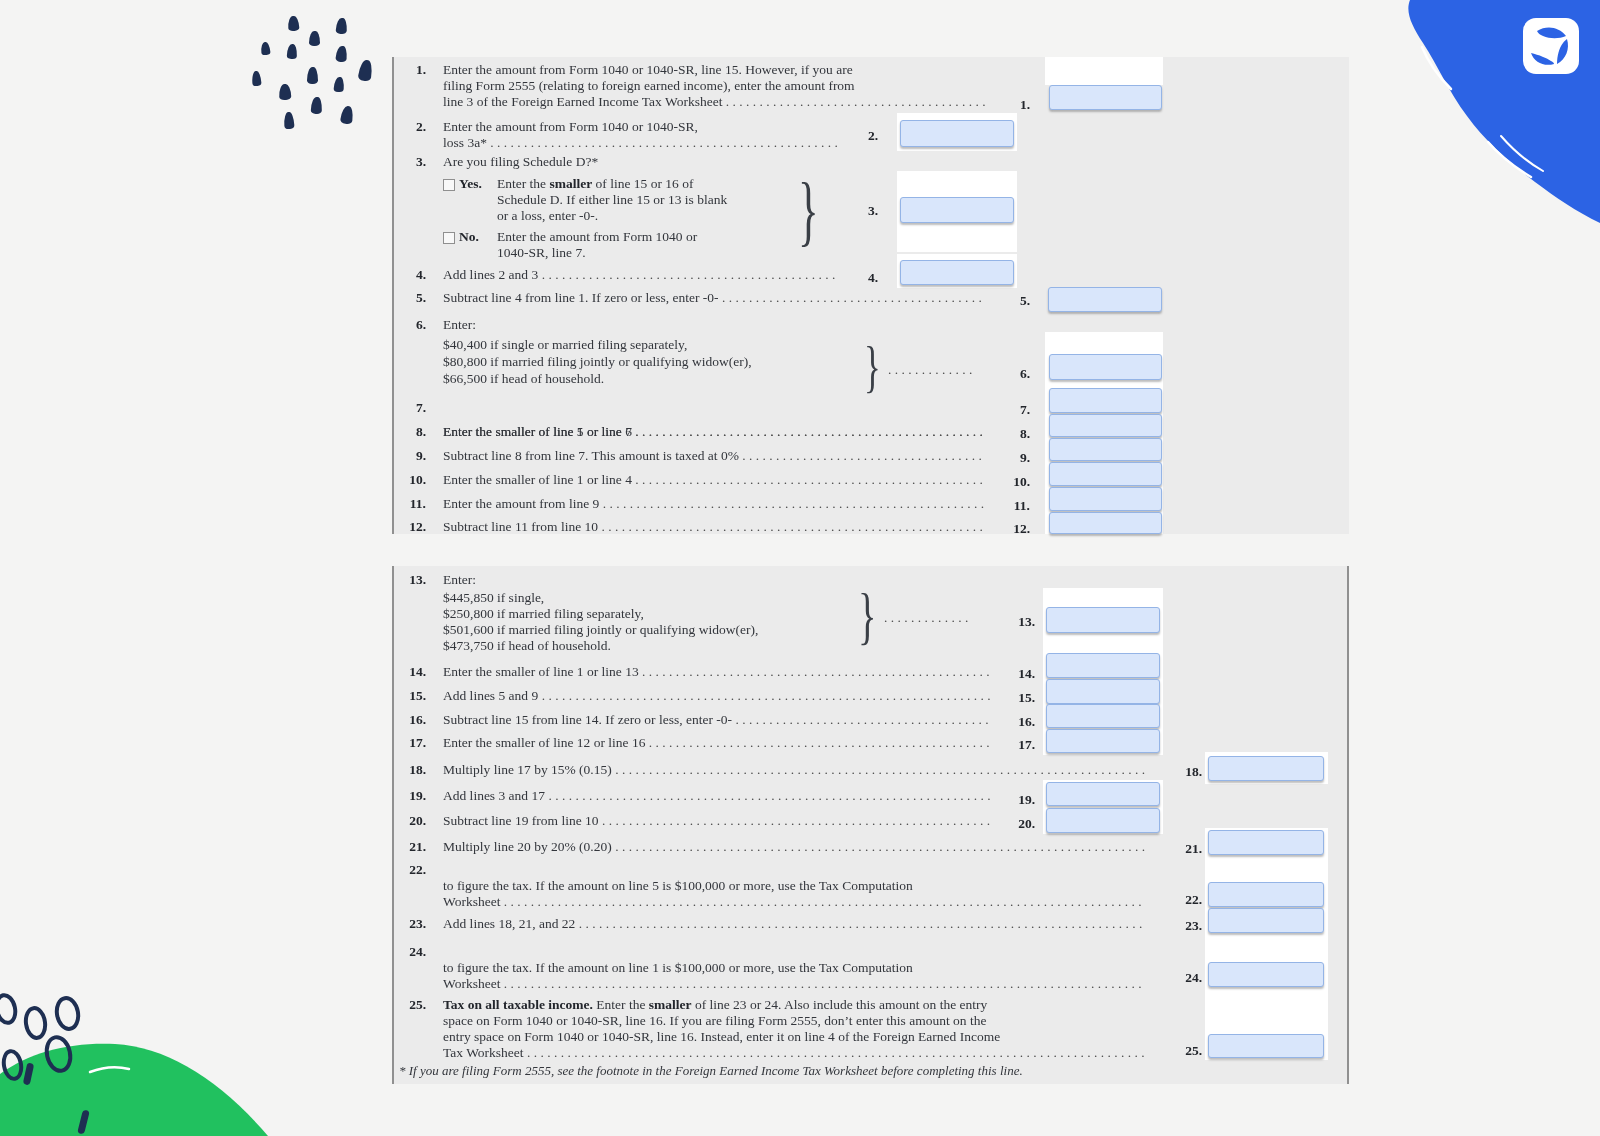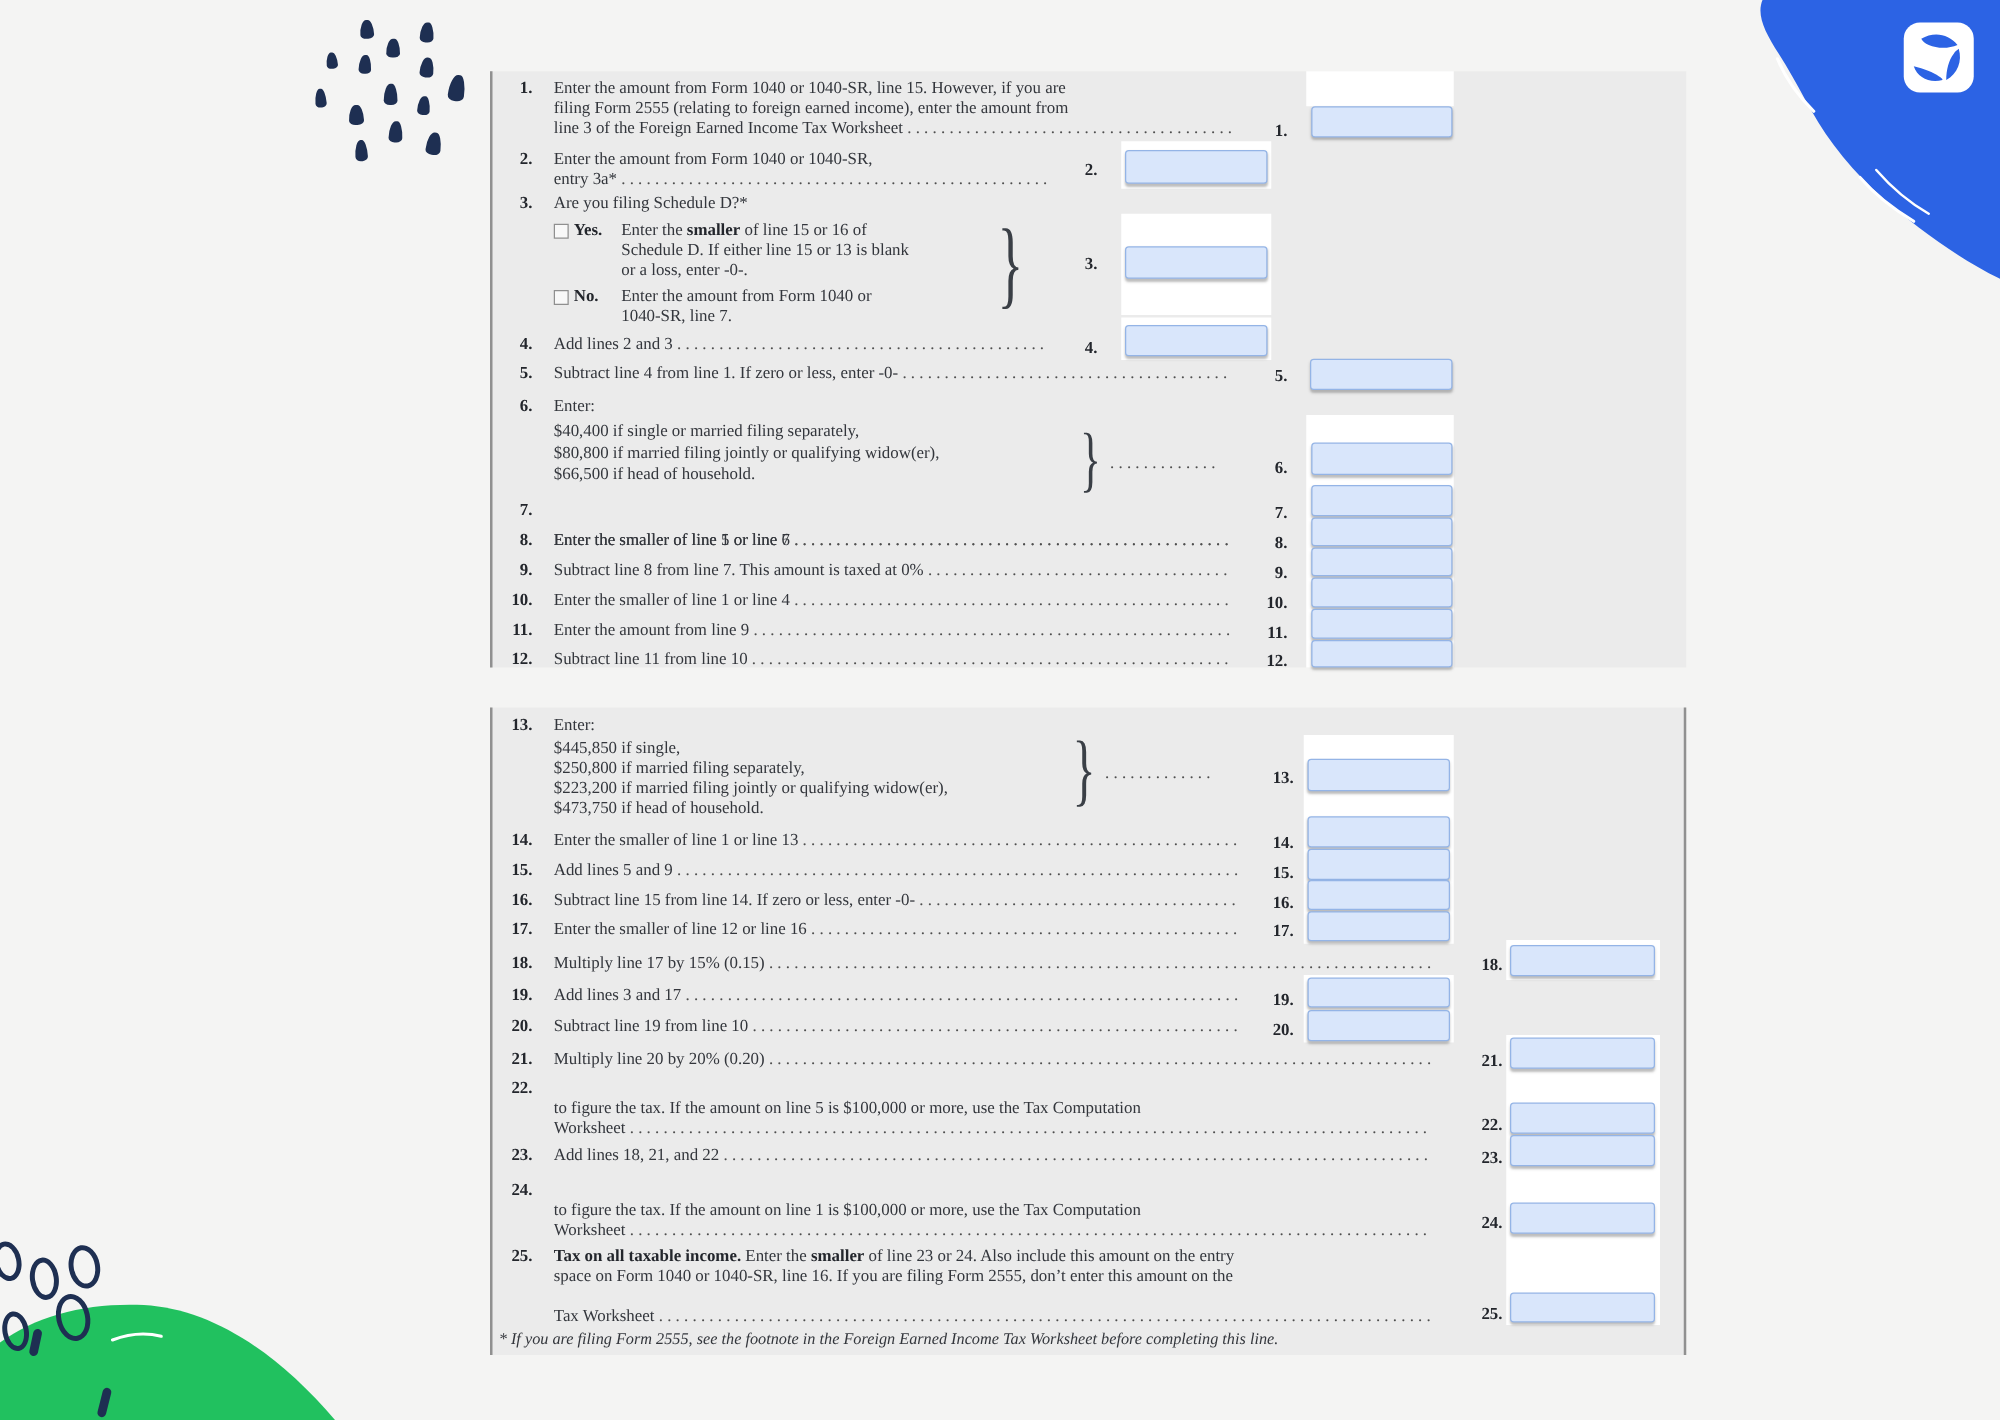--- a/index.html
+++ b/index.html
@@ -133,21 +133,21 @@
     <span>filing Form 2555 (relating to foreign earned income), enter the amount from</span><br>
     <span>line 3 of the Foreign Earned Income Tax Worksheet</span> <span class="dots"></span>
   </div>
   <div class="lbl mid" style="top:97px">1.</div>
 </div>
 
 <div>
   <div class="num" style="top:119px">2.</div>
   <div class="txt" style="top:119px;width:395px;height:32px">
     <span>Enter the amount from Form 1040 or 1040-SR,</span><br>
-    <span>entry 3a*</span> <span class="dots"></span>
+    <span>loss 3a*</span> <span class="dots"></span>
   </div>
   <div class="lbl inner" style="top:128px">2.</div>
 </div>
 
 <div>
   <div class="num" style="top:154px">3.</div>
   <div class="txt" style="top:154px;width:400px;height:16px">
     <span>Are you filing Schedule D?*</span>
   </div>
   <div class="cb" style="left:443px;top:179px"></div>
@@ -247,21 +247,21 @@
 </div>
 
 <div>
   <div class="num" style="top:572px">13.</div>
   <div class="txt" style="top:572px;width:430px;height:16px">
     <span>Enter:</span>
   </div>
   <div class="txt" style="top:590px;width:430px;height:64px">
     <span>$445,850 if single,</span><br>
     <span>$250,800 if married filing separately,</span><br>
-    <span>$223,200 if married filing jointly or qualifying widow(er),</span><br>
+    <span>$501,600 if married filing jointly or qualifying widow(er),</span><br>
     <span>$473,750 if head of household.</span>
   </div>
   <div class="brace" style="left:858px;top:584px;font-size:64px;line-height:64px;transform:scale(.6,1)">}</div>
   <div class="leaderline dots" style="left:884px;top:610px;width:88px"></div>
   <div class="lbl mid2" style="top:614px">13.</div>
 </div>
 
 <div>
   <div class="num" style="top:664px">14.</div>
   <div class="txt" style="top:664px;width:548px;height:16px">
@@ -352,19 +352,19 @@
     <span>Worksheet</span> <span class="dots"></span>
   </div>
   <div class="lbl outer" style="top:970px">24.</div>
 </div>
 
 <div>
   <div class="num" style="top:997px">25.</div>
   <div class="txt" style="top:997px;width:705px;height:64px">
     <b>Tax on all taxable income.</b><span> Enter the </span><b>smaller</b><span> of line 23 or 24. Also include this amount on the entry</span><br>
     <span>space on Form 1040 or 1040-SR, line 16. If you are filing Form 2555, don’t enter this amount on the</span><br>
-    <br>
+    <span>entry space on Form 1040 or 1040-SR, line 16. Instead, enter it on line 4 of the Foreign Earned Income</span><br>
     <span>Tax Worksheet</span> <span class="dots"></span>
   </div>
   <div class="lbl outer" style="top:1043px">25.</div>
 </div>
 
 <div class="footnote" style="top:1063px">* If you are filing Form 2555, see the footnote in the Foreign Earned Income Tax Worksheet before completing this line.</div>
 
 </body></html>

